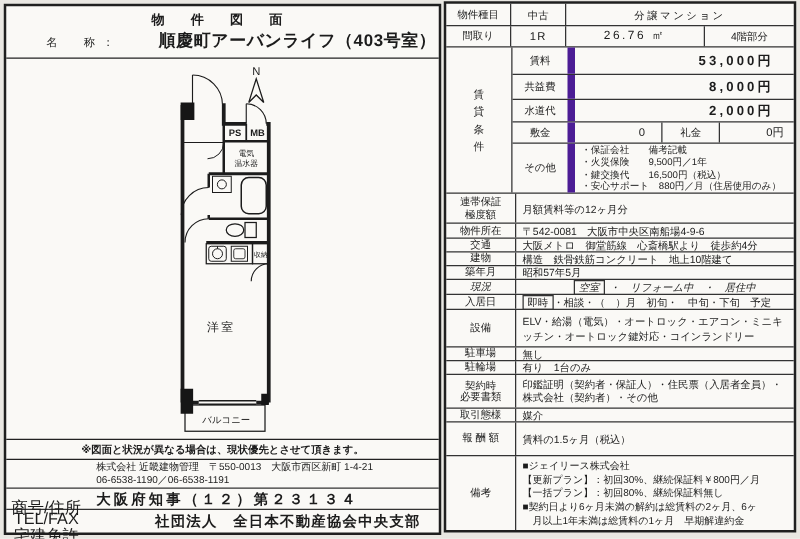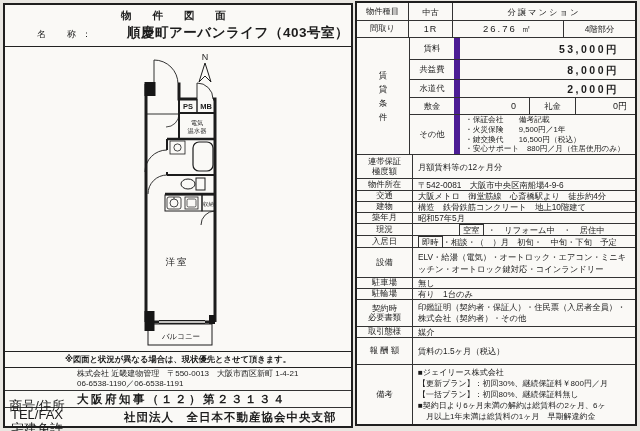--- a/index.html
+++ b/index.html
@@ -236,21 +236,21 @@
     <div class="cell val">大阪メトロ　御堂筋線　心斎橋駅より　徒歩約4分</div>
   </div>
   <div class="tr" style="height:11px;">
     <div class="cell lab w-lab2">建物</div>
     <div class="cell val">構造　鉄骨鉄筋コンクリート　地上10階建て</div>
   </div>
   <div class="tr" style="height:11px;">
     <div class="cell lab w-lab2">築年月</div>
     <div class="cell val">昭和57年5月</div>
   </div>
-  <div class="tr" style="height:12px;">
+  <div class="tr" style="height:12px;font-style:italic;">
     <div class="cell lab w-lab2">現況</div>
     <div class="cell val" style="padding-left:46px;">
       <span class="boxed">空室</span>
       <span>・　リフォーム中　・　居住中</span>
     </div>
   </div>
   <div class="tr" style="height:12px;">
     <div class="cell lab w-lab2">入居日</div>
     <div class="cell val">
       <span class="boxed" style="margin-right:0;">即時</span>

